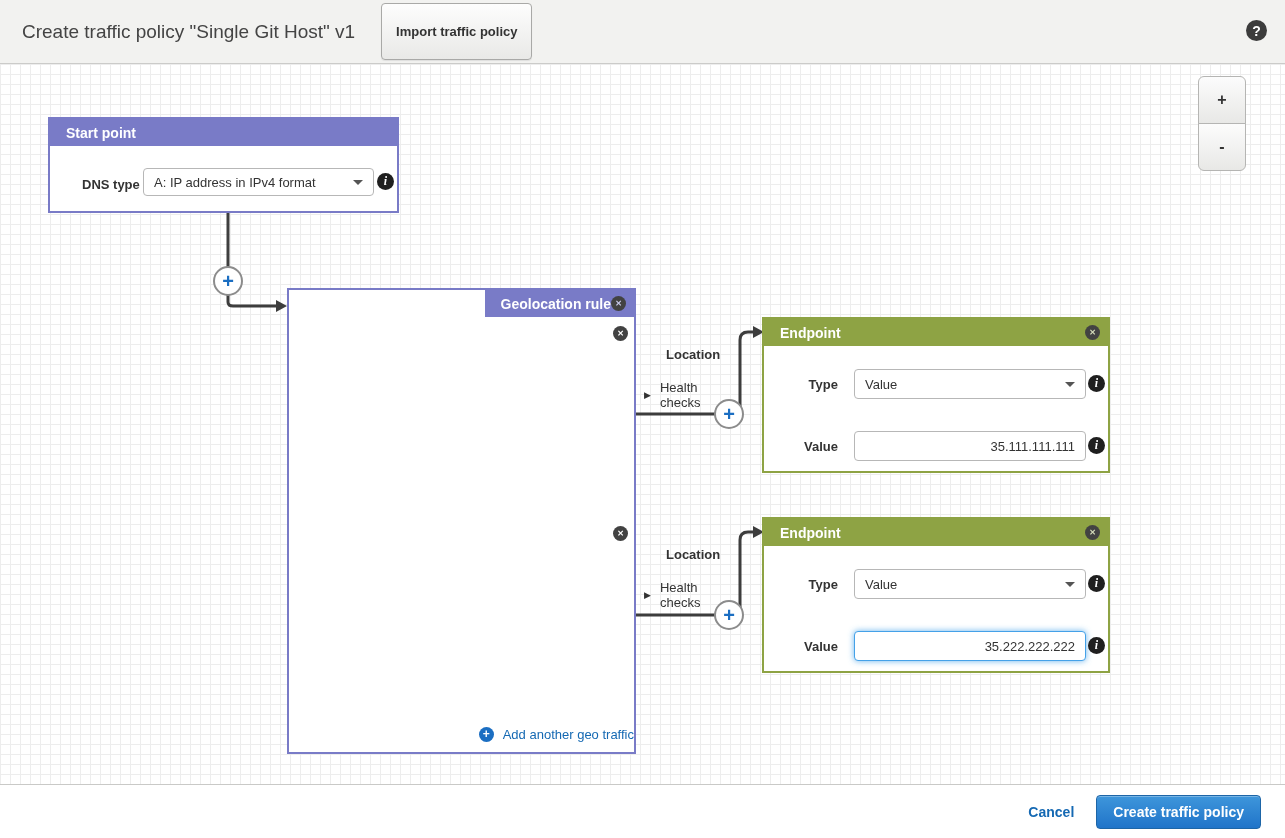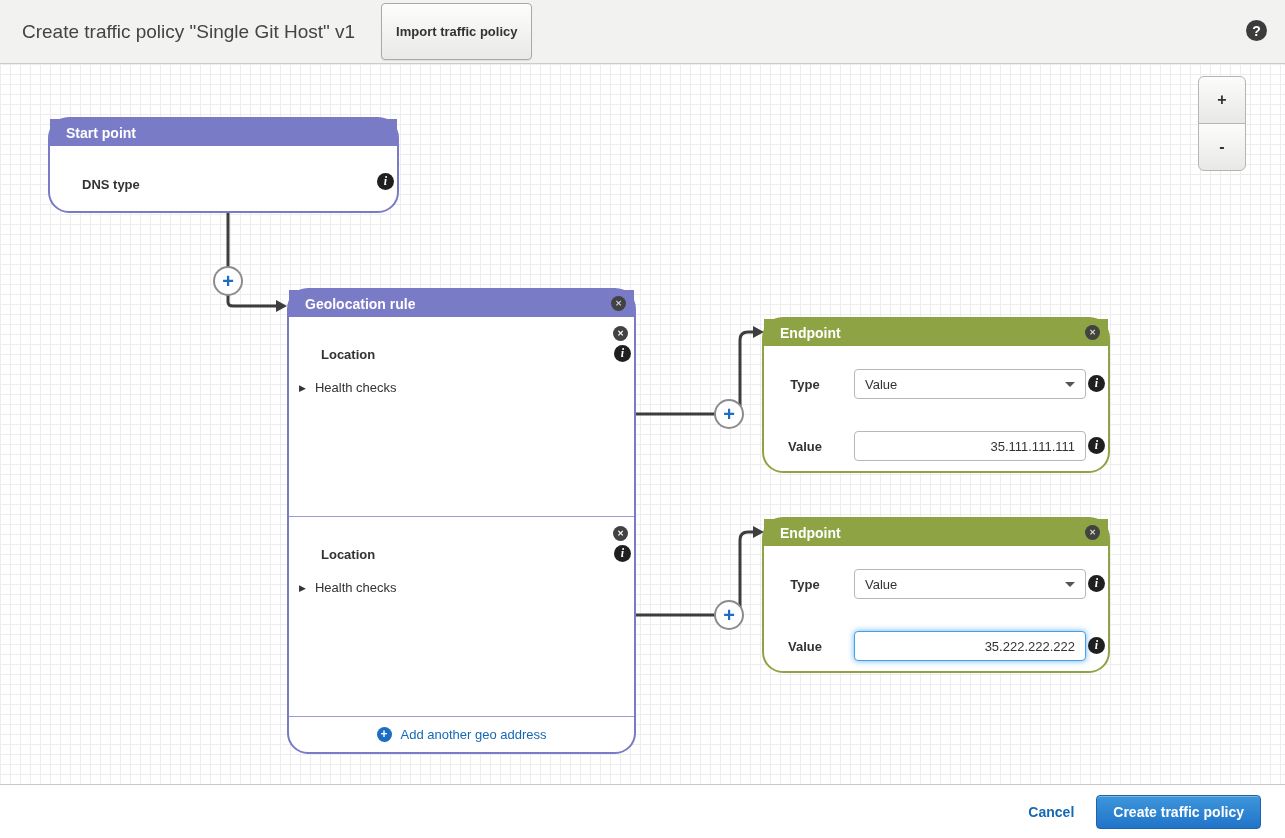--- a/index.html
+++ b/index.html
@@ -51,21 +51,21 @@
   .zoom-controls { position:absolute; left:1198px; top:12px; z-index:4; width:48px; }
   .zoom-btn {
     width:48px; height:48px; font-size:16px; font-weight:bold; color:#333;
     background:linear-gradient(#fcfcfc,#e8e8e6); border:1px solid #b5b5b3;
     cursor:pointer; display:flex; align-items:center; justify-content:center;
   }
   .zoom-btn.in { border-radius:6px 6px 0 0; }
   .zoom-btn.out { border-radius:0 0 6px 6px; margin-top:-1px; }
 
   
-  .node { position:absolute; z-index:2; background:#fff;border-radius:21px; }
+  .node { position:absolute; z-index:2; background:#fff; }
   .node-header {
     height:27px; display:flex; align-items:center;
     padding:0 8px 0 16px; color:#fff; font-size:14px; font-weight:bold;
   }
   .purple-box { border:2px solid #797bc7; }
   .purple-box .node-header { background:#797bc7; }
   .green-box  { border:2px solid #8ea344; }
   .green-box  .node-header { background:#8ea344;justify-content:flex-end; }
 
   .circle-x {
@@ -98,38 +98,38 @@
     border:1px solid #b7b7b7; border-radius:4px;
     padding:0 10px; font-size:13px; color:#333;
     font-family:"Liberation Sans", sans-serif; outline:none;text-align:right;
   }
   .text-input.focused { border:1px solid #44a1e8; box-shadow:0 0 6px rgba(68,161,232,.8); }
 
   
   .start-point { left:48px; top:53px; width:351px; height:96px; }
 
   
-  .geo-rule { left:287px; top:224px; width:349px; height:466px; display:flex; flex-direction:column; }
+  .geo-rule { left:287px; top:224px; width:349px; height:466px; display:flex; flex-direction:column;align-items:flex-end; }
   .geo-section { position:relative; height:200px; border-bottom:1px solid #9a9bd0; }
   .geo-section .circle-x { position:absolute; right:6px; top:9px; }
   .health-checks { position:absolute; left:10px; top:63px; display:flex; align-items:center; gap:9px;
                    font-size:13px; color:#333; cursor:pointer; }
   .tri { font-size:9px; color:#333; }
   .geo-footer { flex:1; display:flex; align-items:center; justify-content:center; gap:9px; cursor:pointer; }
   .plus-solid {
     width:15px; height:15px; border-radius:50%; background:#1b6ec2; color:#fff;
     font-size:12px; font-weight:bold; line-height:15px; text-align:center; flex:none;
   }
   .add-link { font-size:13px; color:#1569b3; }
 
   
   .endpoint { width:348px; height:156px; }
   .ep1 { left:762px; top:253px; }
   .ep2 { left:762px; top:453px; }
-  .endpoint .field-label { width:74px; text-align:center; }
+  .endpoint .field-label { width:74px; text-align:right; }
 
   
   .actionbar {
     height:53px; background:#fff; display:flex; align-items:center;
     justify-content:flex-end; padding-right:24px; gap:22px;
   }
   .cancel-link { font-size:14px; font-weight:bold; color:#1569b3; cursor:pointer; }
   .btn-primary {
     font-size:14px; font-weight:bold; color:#fff;
     background:linear-gradient(#3e96db,#2074c9);
@@ -165,20 +165,24 @@
   <div class="zoom-controls">
     <button class="zoom-btn in">+</button>
     <button class="zoom-btn out">-</button>
   </div>
 
   <div class="node purple-box start-point">
     <div class="node-header">
       <span>Start point</span>
     </div>
     <div class="field-label" style="left:24px; top:58px;">DNS type</div>
+    <div class="dropdown" style="left:93px; top:49px; width:231px; height:28px;">
+      <span>A: IP address in IPv4 format</span>
+      <span class="caret"></span>
+    </div>
     <div class="info-circle" style="left:327px; top:54px;">i</div>
   </div>
 
   <div class="node purple-box geo-rule">
     <div class="node-header">
       <span>Geolocation rule</span>
       <div class="circle-x">✕</div>
     </div>
 
     <div class="geo-section">
@@ -196,21 +200,21 @@
       <div class="field-label" style="left:24px; top:30px;">Location</div>
       <div class="info-circle" style="left:325px; top:28px;">i</div>
       <div class="health-checks">
         <span class="tri">▶</span>
         <span>Health checks</span>
       </div>
     </div>
 
     <div class="geo-footer">
       <span class="plus-solid">+</span>
-      <span class="add-link">Add another geo address</span>
+      <span class="add-link">Add another geo traffic</span>
     </div>
   </div>
 
   <div class="node green-box endpoint ep1">
     <div class="node-header">
       <span>Endpoint</span>
       <div class="circle-x">✕</div>
     </div>
     <div class="field-label" style="left:0; top:58px;">Type</div>
     <div class="dropdown" style="left:90px; top:50px; width:232px;">

